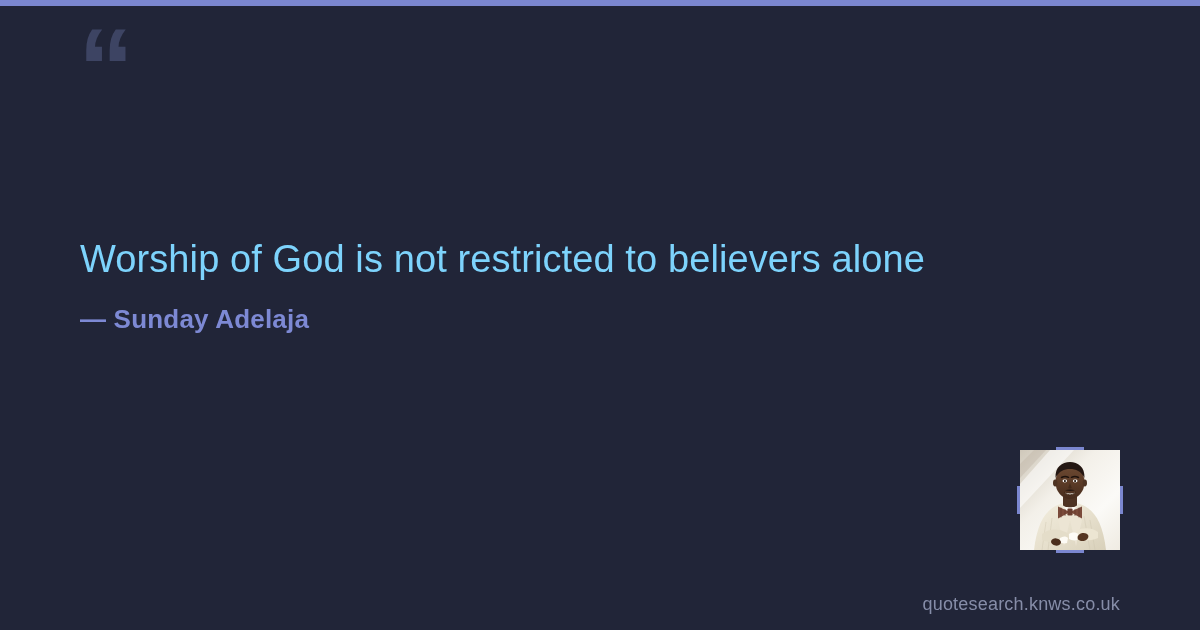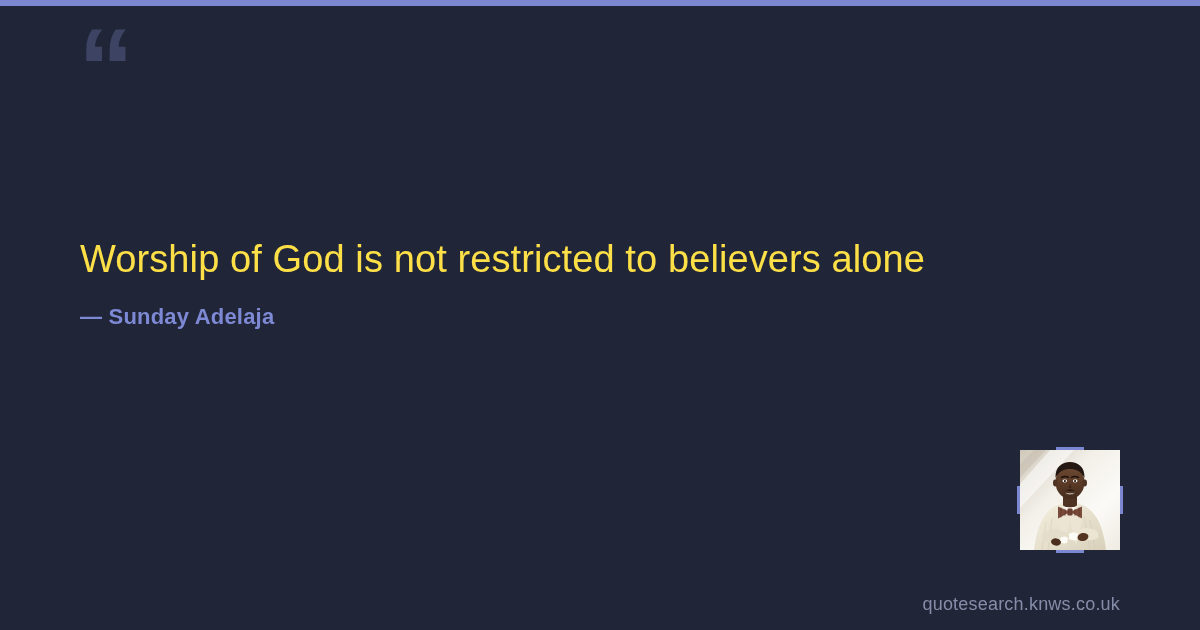--- a/index.html
+++ b/index.html
@@ -53,27 +53,27 @@
     position: absolute;
     left: 80px;
     top: 232px;
     width: 870px;
   }
 
   #quote-text {
     font-size: 38px;
     font-weight: 400;
     line-height: 42px;
-    color: #fde047;
+    color: #7dd3fc;
     letter-spacing: 0.1px;
   }
 
   #attribution {
     margin-top: 24px;
-    font-size: 22px;
+    font-size: 26px;
     font-weight: bold;
     color: #7d89d4;
     letter-spacing: 0.2px;
   }
 
   
   #portrait-wrap {
     position: absolute;
     left: 1020px;
     top: 444px;

